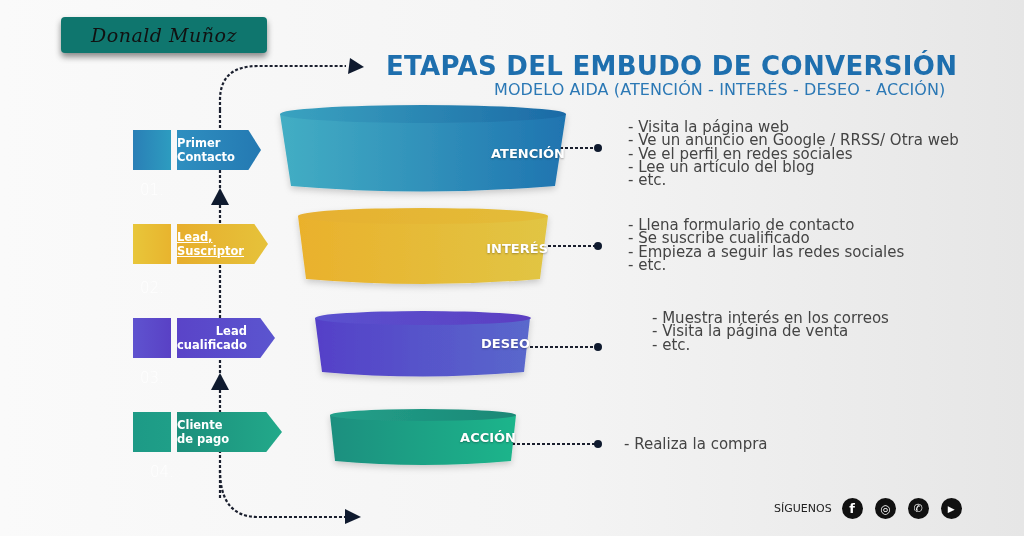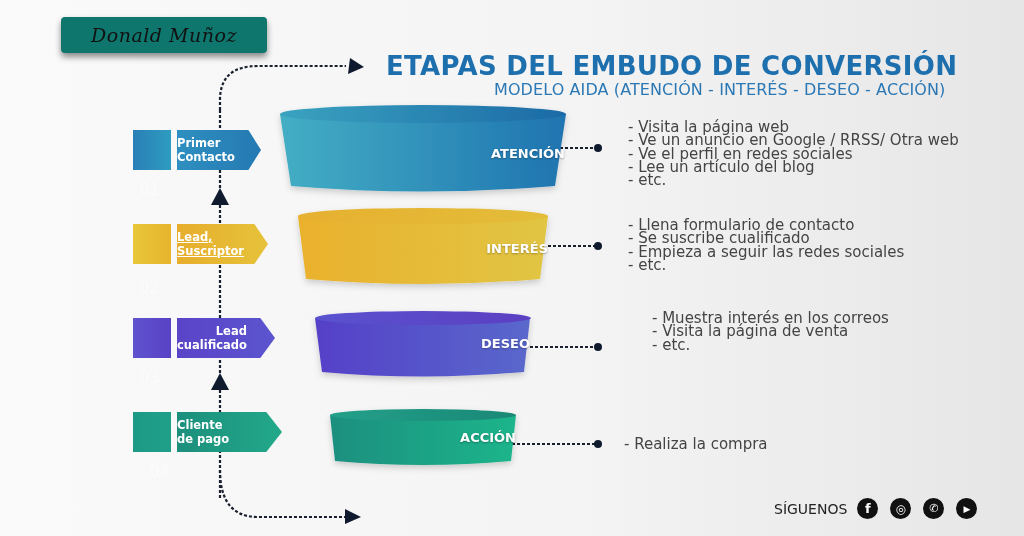--- a/index.html
+++ b/index.html
@@ -42,21 +42,21 @@
     position: absolute; color: #fff; font-weight: bold; font-size: 13px;
     text-align: right; text-shadow: 0 1px 2px rgba(0,0,0,0.3);
   }
   .bullets {
     position: absolute; font-size: 15px; color: #444; line-height: 13.3px;
     white-space: nowrap;
   }
   .social {
     position: absolute; left: 774px; top: 498px; display: flex; align-items: center; gap: 12px;
   }
-  .social .lbl { font-size: 14px; color: #222; margin-right: -2px; }
+  .social .lbl { font-size: 11px; color: #222; margin-right: -2px; }
   .social .ic {
     width: 21px; height: 21px; border-radius: 50%; background: #111;
     display: flex; align-items: center; justify-content: center;
     color: #fff; font-weight: bold; font-size: 13px;
   }
 </style>
 </head>
 <body>
 
 <div class="signature">Donald Muñoz</div>

